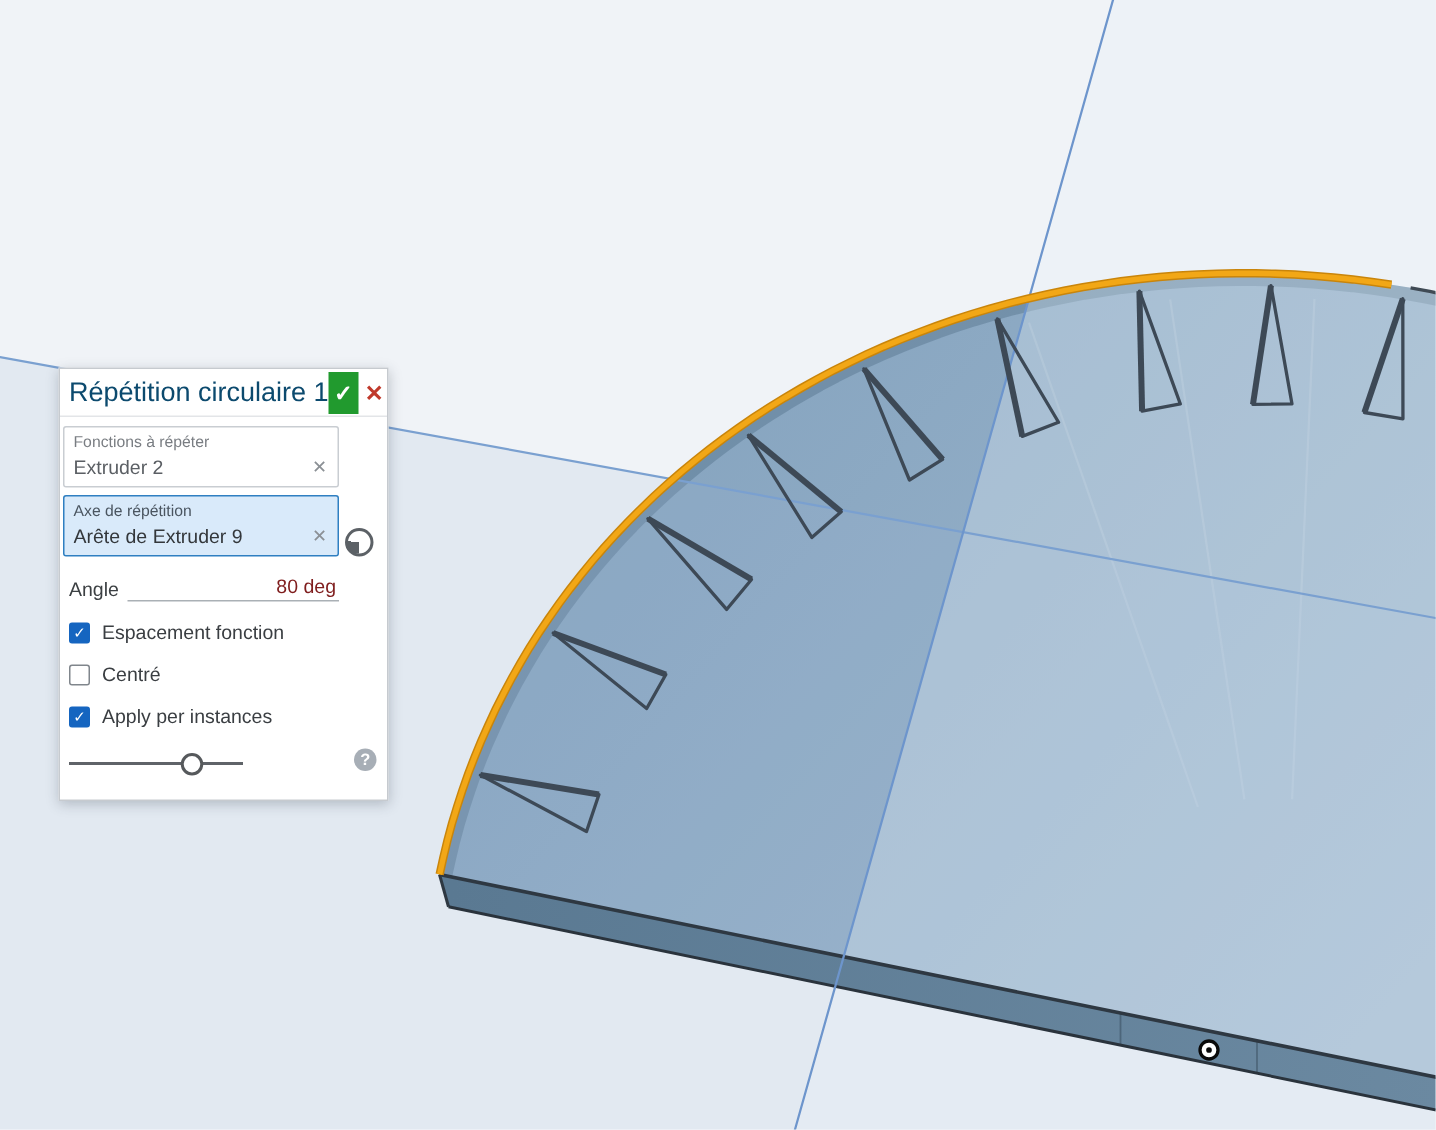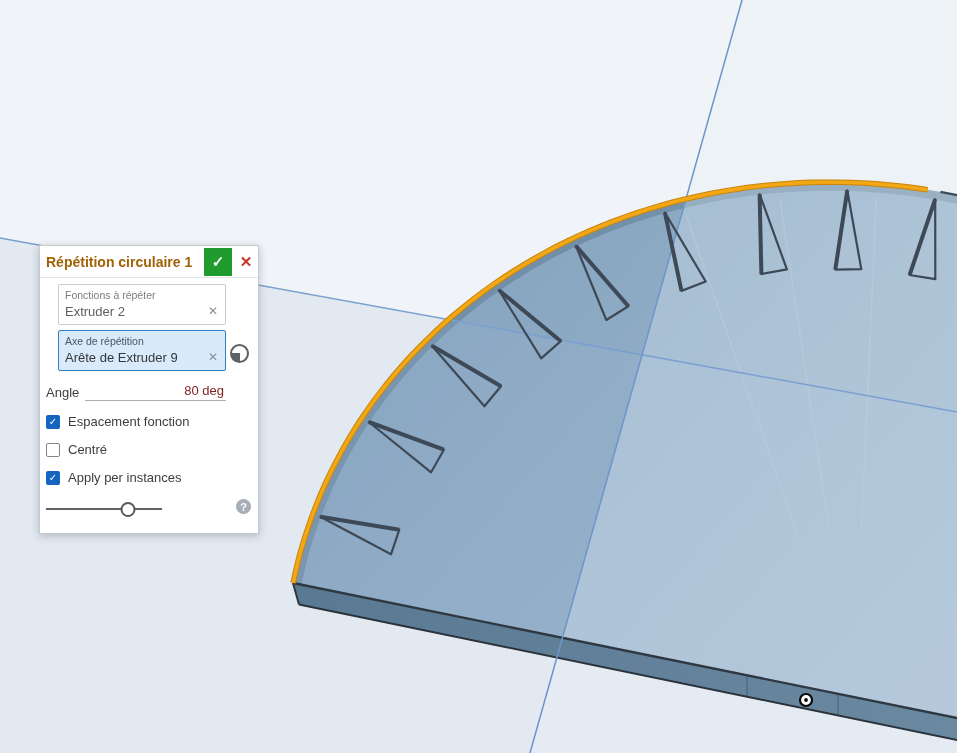--- a/index.html
+++ b/index.html
@@ -11,30 +11,30 @@
   #scene{position:absolute;left:0;top:0;width:957px;height:753px}
 
   
   .dialog{
     position:absolute;left:39px;top:245px;width:220px;box-sizing:border-box;
     background:#ffffff;border:1px solid #c6cacf;
     box-shadow:0 2px 8px rgba(50,60,75,.28);
     z-index:5;color:#3c4043;font-size:13px;
   }
   .dlg-header{display:flex;align-items:center;height:31px;border-bottom:1px solid #e3e5e8;padding-left:6px}
-  .dlg-title{flex:1;font-weight:700;font-size:14px;color:#a16207;white-space:nowrap}
+  .dlg-title{flex:1;font-weight:400;font-size:18px;color:#0c4a6e;white-space:nowrap}
   .btn-confirm{width:28px;height:28px;margin:1px 2px 1px 0;color:#fff;font-size:15px;font-weight:700;
     display:flex;align-items:center;justify-content:center;cursor:pointer}
   .btn-cancel{width:24px;height:28px;display:flex;align-items:center;justify-content:center;
     font-size:15px;font-weight:700;cursor:pointer}
   .dlg-type{display:flex;align-items:center;height:30px;padding:0 8px 0 6px;
     border-bottom:1px solid #b8bcc1;font-size:13px;color:#3c4043;cursor:pointer}
   .dlg-type .caret{margin-left:auto;font-size:10px;color:#444}
 
-  .field-row{display:flex;align-items:center;margin:6px 6px 0 18px}
+  .field-row{display:flex;align-items:flex-end;margin:6px 6px 0 2px}
   .field-box{flex:1;border:1px solid #c9cdd2;border-radius:2px;padding:4px 6px 5px 6px;background:#fff;cursor:text}
   .field-box .f-label{font-size:10.5px;color:#797d82;line-height:12px}
   .field-box .f-value{display:flex;align-items:center;font-size:13px;color:#5b5f64;margin-top:3px;line-height:15px}
   .field-box .f-value .val{flex:1;white-space:nowrap;overflow:hidden}
   .clear-x{color:#8b9095;font-size:12px;padding:0 1px;cursor:pointer}
   .field-box.selected{background:#d9eafa;border:1px solid #2f7fc1}
   .field-box.selected .f-label{color:#4a5560}
   .field-box.selected .f-value{color:#33373b}
   .side-icon{width:26px;display:flex;justify-content:center;padding-top:6px}
   .clock{width:15px;height:15px;border:2px solid #5c6166;border-radius:50%;

